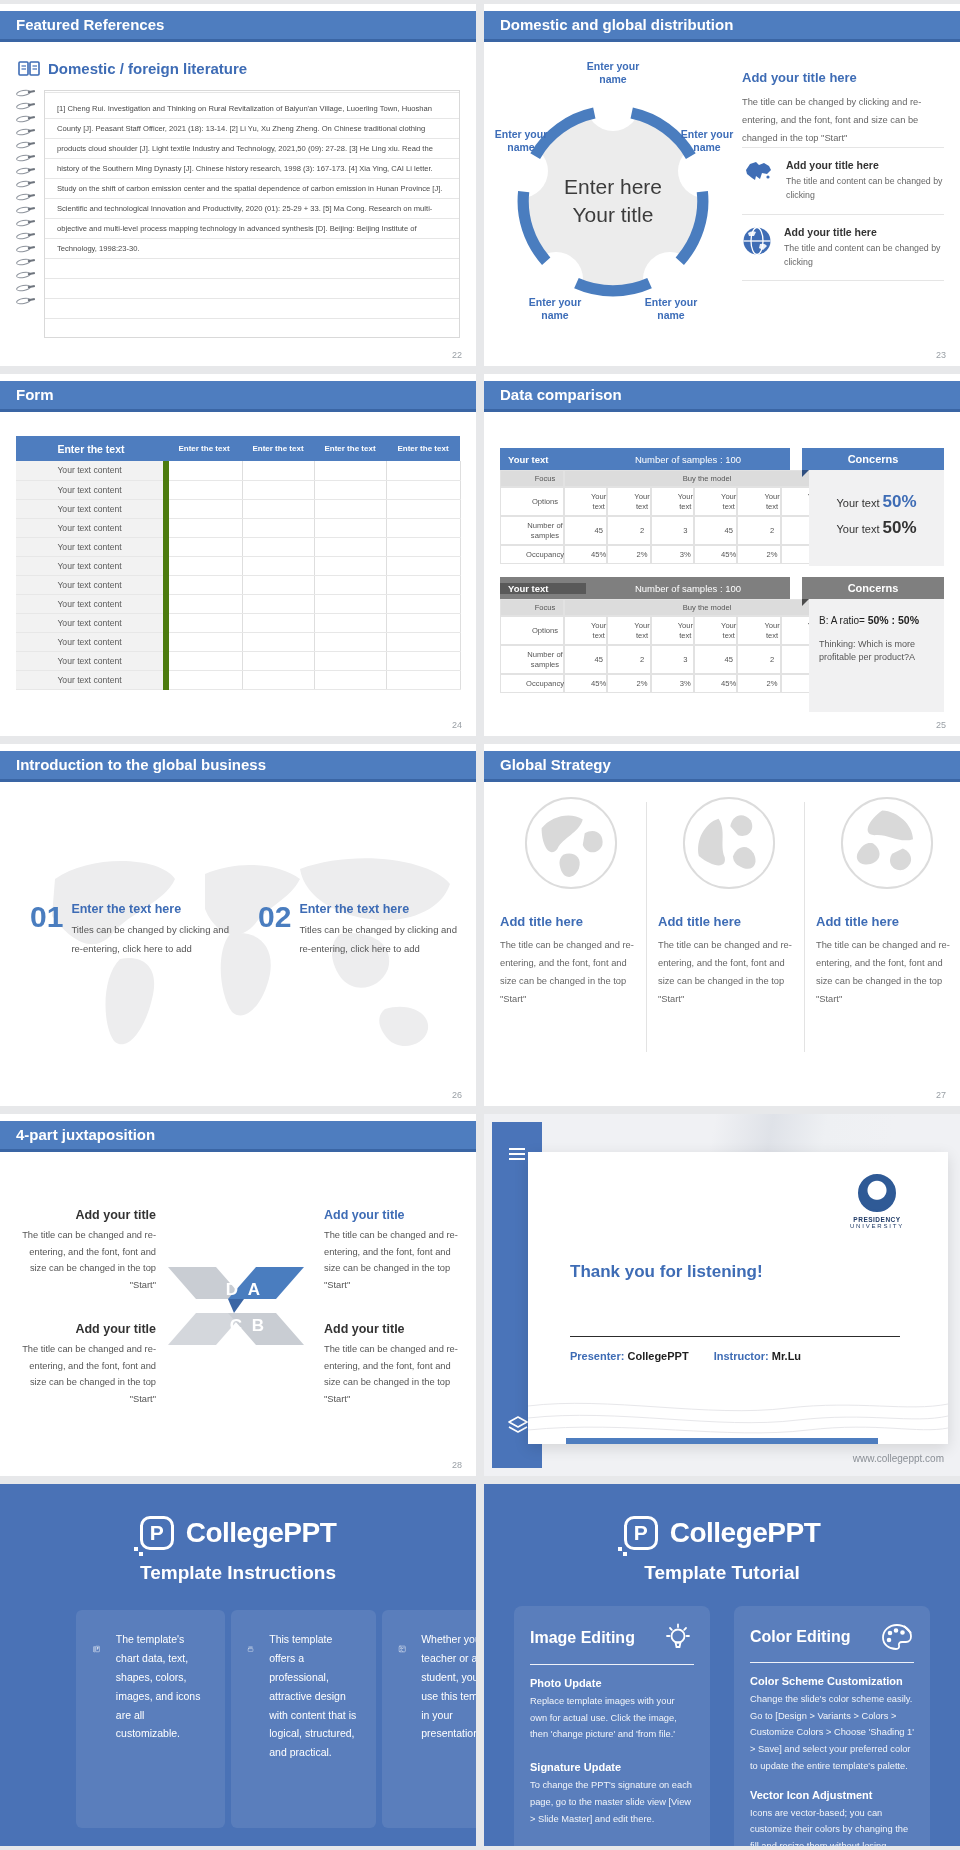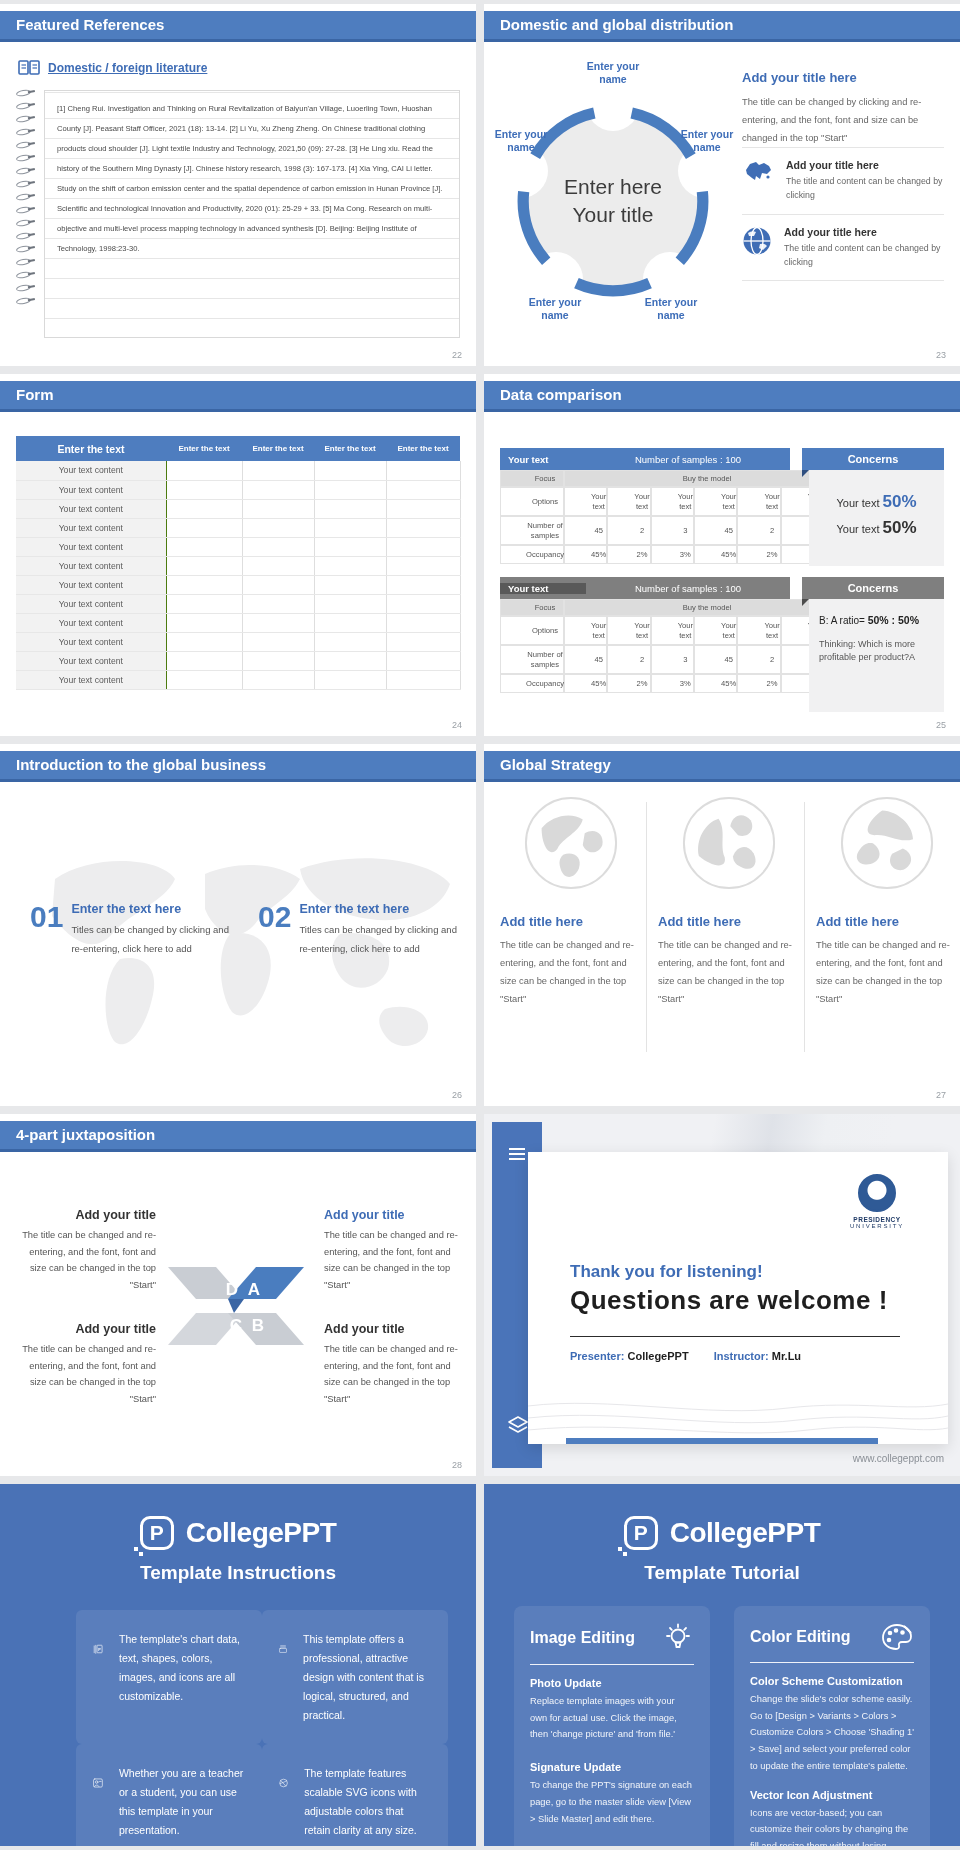--- a/index.html
+++ b/index.html
@@ -8,21 +8,21 @@
   .page{width:960px;height:1850px;padding:4px 0;display:grid;
         grid-template-columns:476px 476px;grid-template-rows:repeat(5,362px);gap:8px;background:#e7e8ea;}
   .slide{position:relative;background:#fff;overflow:hidden;}
   .bar{position:absolute;left:0;right:0;top:7px;height:31px;background:var(--accent,#4e7dbf);
        border-bottom:3px solid var(--accent-dark,#3a65a4);color:#fff;font-size:15px;font-weight:bold;
        line-height:28px;padding-left:16px;}
   .pagenum{position:absolute;right:14px;bottom:6px;font-size:9px;color:#9aa0a6;}
 
   
   .lit-head{position:absolute;left:18px;top:56px;display:flex;align-items:center;gap:8px;}
-  .lit-title{font-size:12px;font-weight:bold;color:var(--heading-blue,#3e6cb5);text-decoration:underline;}
+  .lit-title{font-size:15px;font-weight:bold;color:var(--heading-blue,#3e6cb5);}
   .spiral{position:absolute;left:16px;top:86px;display:flex;flex-direction:column;gap:7px;}
   .ring{width:15px;height:6px;border:1.5px solid #8d939c;border-radius:50%;transform:rotate(-10deg);position:relative;}
   .ring::after{content:'';position:absolute;right:-5px;top:1px;width:7px;height:2px;background:#6e747d;}
   .refbox{position:absolute;left:44px;top:86px;right:16px;bottom:28px;border:1px solid #d9d9d9;
           padding:8px 12px 0 12px;font-size:7.6px;color:#4a4a4a;line-height:20px;
           background-image:repeating-linear-gradient(to bottom,transparent 0 19px,#e6e6e6 19px 20px);
           background-position:0 8px;}
 
   
   .diagram{position:absolute;left:14px;top:52px;width:230px;height:296px;}
@@ -40,21 +40,21 @@
   .irow:last-of-type{border-bottom:1px solid #e5e5e5;}
   .ir-h{font-size:10.5px;font-weight:bold;color:#333;}
   .ir-p{font-size:8.8px;color:#666;line-height:1.6;margin-top:3px;}
 
   
   .ftable{position:absolute;left:16px;top:62px;width:444px;border-collapse:collapse;table-layout:fixed;}
   .ftable th{background:var(--accent,#4e7dbf);color:#fff;height:25px;font-size:8px;font-weight:bold;}
   .ftable th.first{font-size:10.5px;}
   .ftable td{height:19px;border-bottom:1px solid #e7e7e7;border-right:1px solid #dedede;font-size:8.6px;
              color:#5a5a5a;text-align:center;background:#fff;}
-  .ftable td.first{background:#f2f2f2;border-right:1px solid #4d7c0f;}
+  .ftable td.first{background:#f2f2f2;border-right:6px solid #4d7c0f;}
 
   
   .dtable{position:absolute;width:290px;font-size:7.6px;color:#555;}
   .dt-head{display:flex;height:22px;color:#fff;align-items:center;}
   .dt-head .dt-l{width:86px;padding-left:8px;font-weight:bold;font-size:9.5px;}
   .dt-head .dt-r{flex:1;text-align:center;font-size:9.5px;}
   .dt-grid{display:grid;grid-template-columns:64px repeat(6,1fr);}
   .dt-grid > div{display:flex;align-items:center;justify-content:center;border:0.5px solid #e2e2e2;
                  background:#fff;text-align:center;line-height:1.3;padding-left:26px;}
   .dt-focusrow{background:#dcdcdc !important;}
@@ -123,21 +123,21 @@
   
   .bluebg{background:var(--footer-bg,#4a72b6);}
   .brandrow{display:flex;justify-content:center;align-items:center;gap:12px;padding-top:32px;}
   .pmark{position:relative;width:34px;height:34px;border:3.5px solid #fff;border-radius:10px;color:#fff;
          font-weight:bold;font-size:21px;line-height:27px;text-align:center;}
   .pmark::after{content:'';position:absolute;left:-9px;bottom:-4px;width:4px;height:4px;background:#fff;
                 box-shadow:5px 5px 0 0 #fff;}
   .brandname{font-size:28px;font-weight:bold;color:#fff;letter-spacing:-0.5px;}
   .subhead{text-align:center;color:#fff;font-weight:bold;font-size:19px;margin-top:12px;}
   .igrid{position:absolute;left:28px;right:28px;top:126px;bottom:18px;display:grid;
-         grid-template-columns:1fr 1fr;margin-left:48px;}
+         grid-template-columns:1fr 1fr 1fr 1fr;gap:6px;margin-left:48px;}
   .icard{background:rgba(255,255,255,0.09);border-radius:6px;padding:20px 16px;display:flex;gap:15px;
          align-items:flex-start;}
   .icard .txt{font-size:10.5px;color:#fff;line-height:1.8;}
   .tgrid{position:absolute;left:30px;right:30px;top:122px;bottom:20px;display:grid;
          grid-template-columns:1fr 1fr;gap:24px;}
   .tcard{background:rgba(255,255,255,0.09);border-radius:8px;padding:16px 16px;}
   .thead{display:flex;justify-content:space-between;align-items:center;}
   .ttitle{font-size:16px;font-weight:bold;color:#fff;}
   .tcard hr{border:none;border-top:1.5px solid rgba(255,255,255,0.9);margin:10px 0 4px 0;}
   .titem .ih{font-size:11px;font-weight:bold;color:#fff;margin-top:12px;}
@@ -572,21 +572,20 @@
         </g>
       </svg>
     </div>
     <div class="tcardw">
       <div class="uni">
         <div class="badge"></div>
         <div class="u1">PRESIDENCY</div>
         <div class="u2">UNIVERSITY</div>
       </div>
       <div class="th-h1">Thank you for listening!</div>
-      <div class="th-h2">Questions are welcome !</div>
       <div class="th-rule"></div>
       <div class="th-pres">
         <span class="lb">Presenter:</span>
         <span class="vl">CollegePPT</span>
         <span class="lb">Instructor:</span>
         <span class="vl">Mr.Lu</span>
       </div>
       <svg class="mesh" width="420" height="46" viewBox="0 0 420 46">
         <g fill="none" stroke="#e7e7ea" stroke-width="1">
           <path d="M0,14 C80,4 180,26 260,16 C330,8 380,20 420,12"></path>

